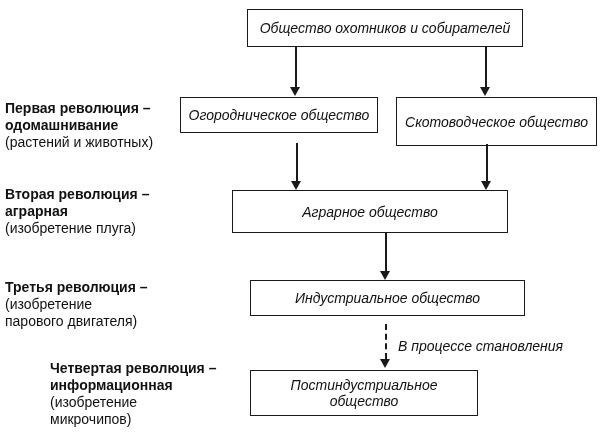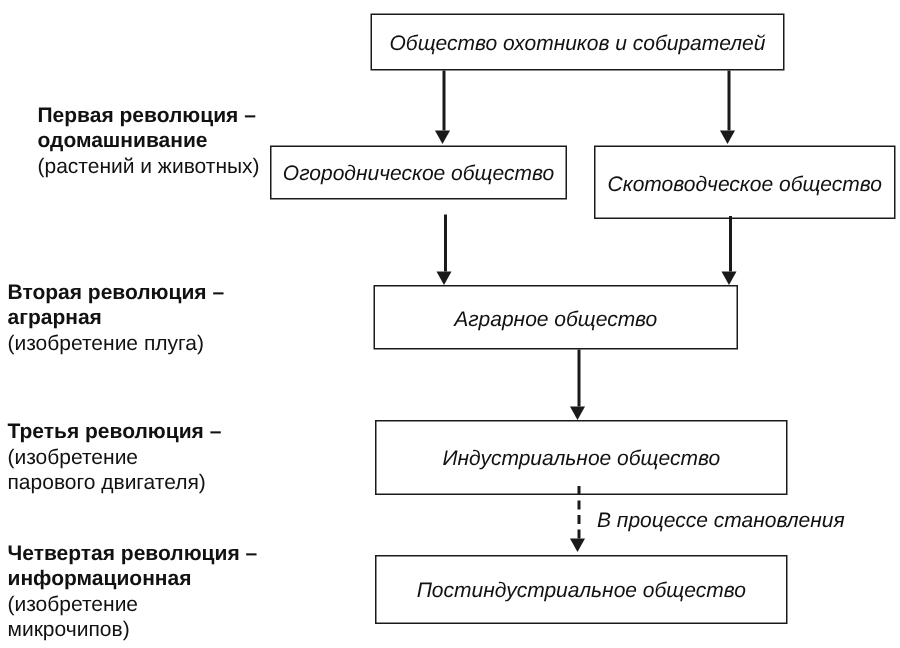--- a/index.html
+++ b/index.html
@@ -76,29 +76,29 @@
   </div>
 
   <div class="box" style="left:180px; top:97px; width:198px; height:36px;">
     <span>Огородническое общество</span>
   </div>
 
   <div class="box" style="left:396px; top:97px; width:201px; height:49px;">
     <span>Скотоводческое общество</span>
   </div>
 
-  <div class="box" style="left:249px; top:190px; width:243px; height:43px;">
+  <div class="box" style="left:232px; top:190px; width:276px; height:43px;">
     <span>Аграрное общество</span>
   </div>
 
-  <div class="box" style="left:250px; top:280px; width:275px; height:50px;">
+  <div class="box" style="left:250px; top:280px; width:275px; height:36px;">
     <span>Индустриальное общество</span>
   </div>
 
-  <div class="box" style="left:250px; top:370px; width:275px; height:46px;">
+  <div class="box" style="left:250px; top:370px; width:228px; height:46px;">
     <span>Постиндустриальное общество</span>
   </div>
 
   <div class="vline" style="left:295px; top:47px; height:40px;"></div>
   <div class="arrowhead" style="left:290px; top:87px;"></div>
 
   <div class="vline" style="left:485px; top:47px; height:40px;"></div>
   <div class="arrowhead" style="left:480px; top:87px;"></div>
 
   <div class="vline" style="left:296px; top:143px; height:38px;"></div>
@@ -108,38 +108,38 @@
   <div class="arrowhead" style="left:481px; top:181px;"></div>
 
   <div class="vline" style="left:385px; top:233px; height:38px;"></div>
   <div class="arrowhead" style="left:380px; top:271px;"></div>
 
   <div class="vline-dashed" style="left:385px; top:324px; height:35px;"></div>
   <div class="arrowhead" style="left:380px; top:359px;"></div>
 
   <div class="annotation">В процессе становления</div>
 
-  <div class="rev" style="top:68px;margin-left:20px;">
+  <div class="rev" style="top:100px;">
     <div class="b">Первая революция –</div>
     <div class="b">одомашнивание</div>
     <div>(растений и животных)</div>
   </div>
 
   <div class="rev" style="top:186px;">
     <div class="b">Вторая революция –</div>
     <div class="b">аграрная</div>
     <div>(изобретение плуга)</div>
   </div>
 
   <div class="rev" style="top:279px;">
     <div class="b">Третья революция –</div>
     <div>(изобретение</div>
     <div>парового двигателя)</div>
   </div>
 
-  <div class="rev" style="top:360px;">
+  <div class="rev" style="top:360px;margin-left:45px;">
     <div class="b">Четвертая революция –</div>
     <div class="b">информационная</div>
     <div>(изобретение</div>
     <div>микрочипов)</div>
   </div>
 
 </div>
 
 </body></html>

